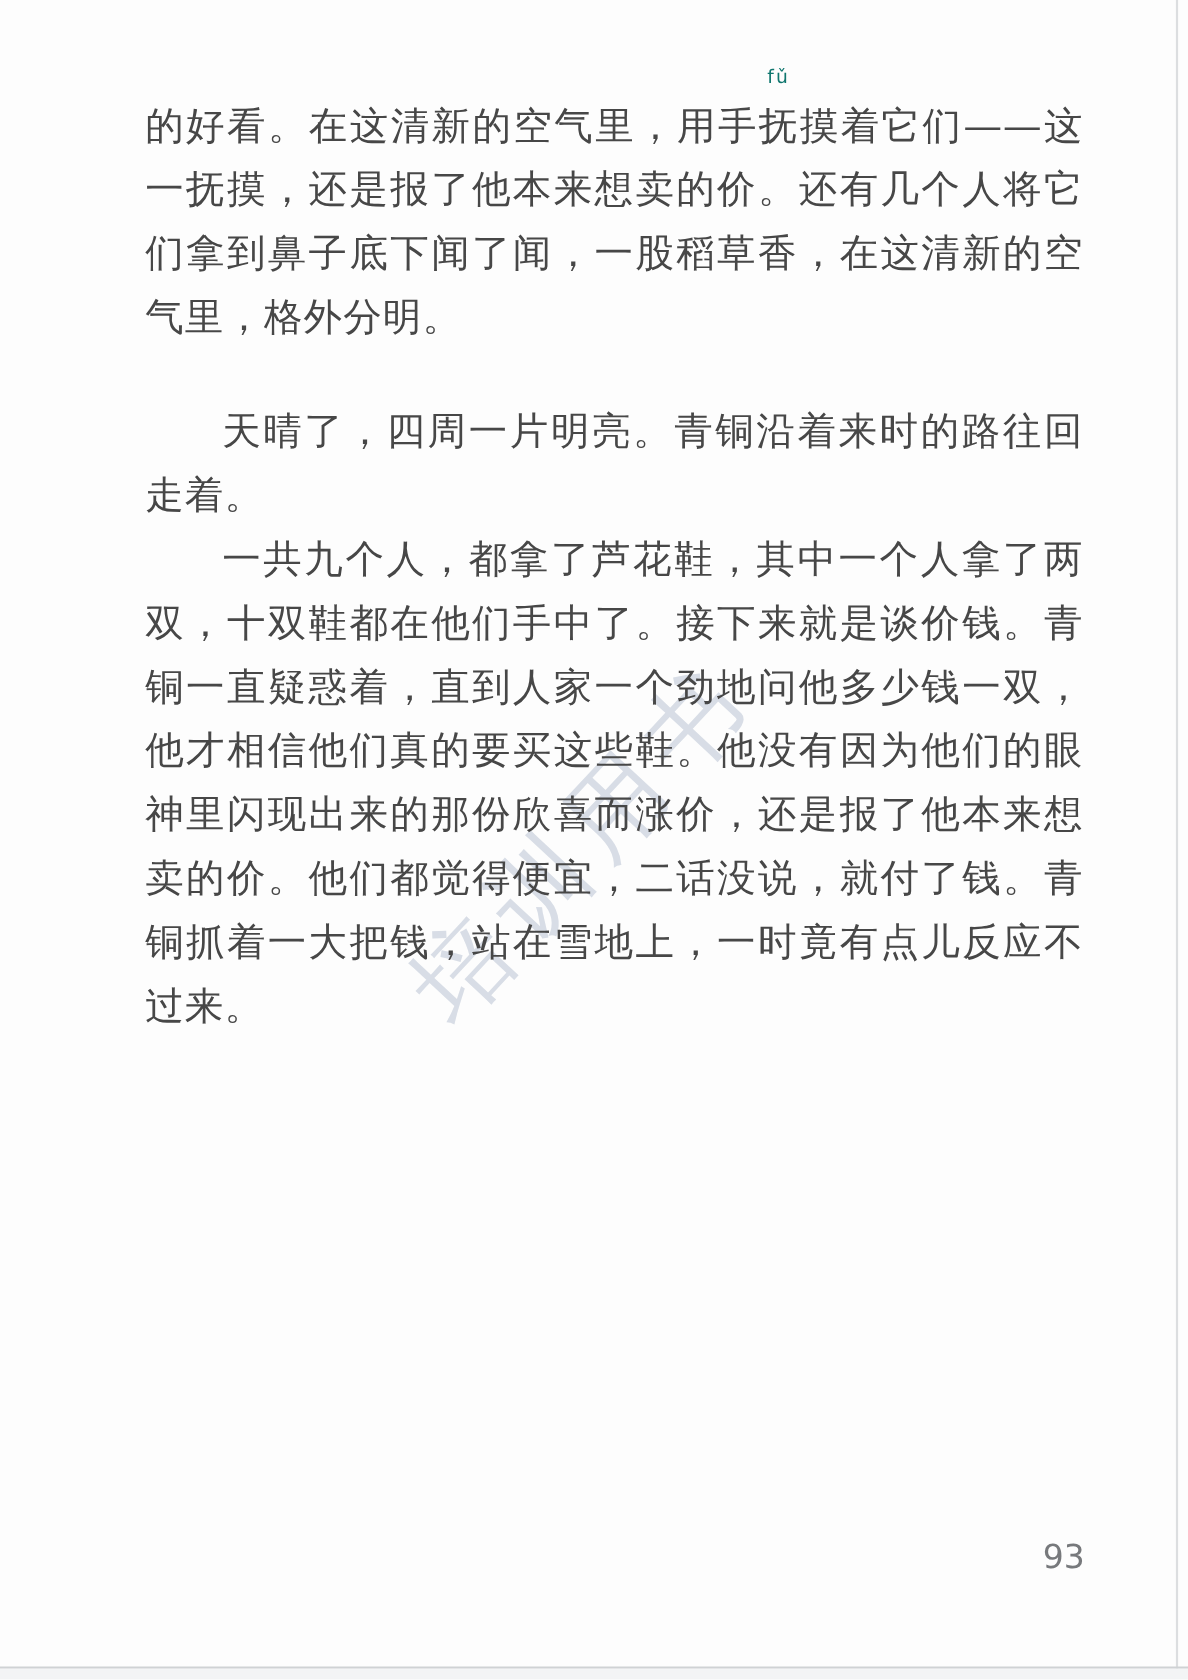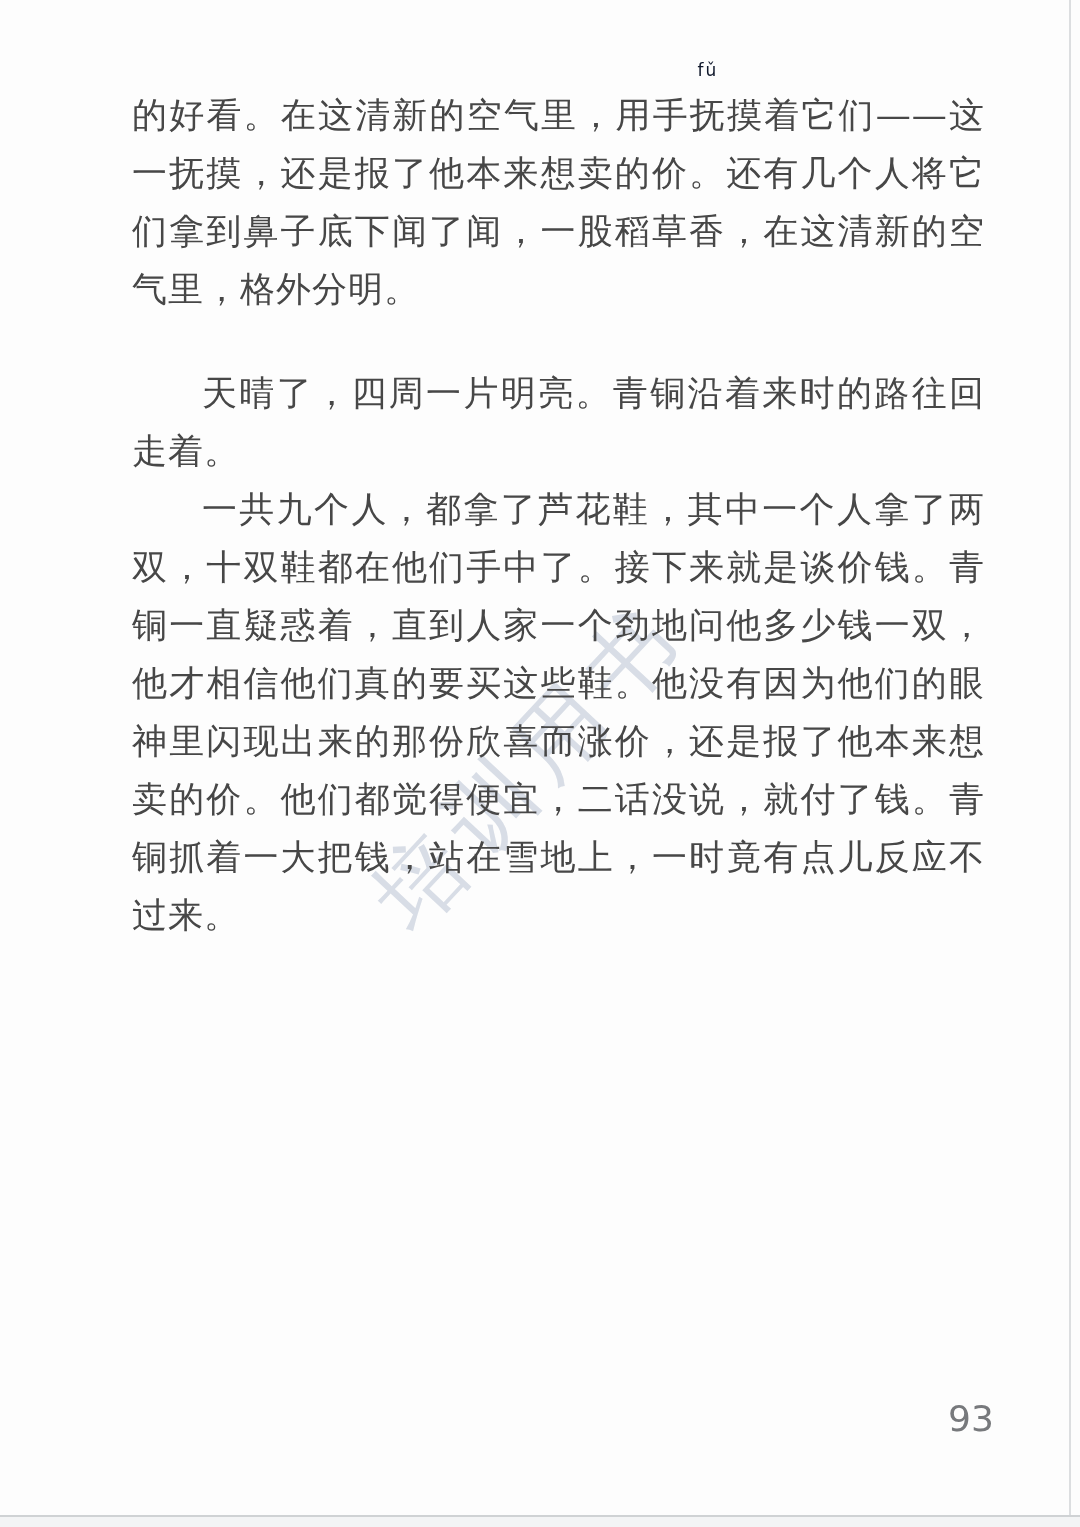--- a/index.html
+++ b/index.html
@@ -53,30 +53,30 @@
   
   .ruby { position: relative; display: inline-block; text-indent: 0; }
   .ruby .rt {
     position: absolute;
     top: -24px;
     left: 50%;
     transform: translateX(-50%);
     font-size: 17px;
     line-height: 1;
     letter-spacing: 2px;
-    color: #0f172a;
+    color: #0f766e;
     font-family: "DejaVu Sans", "Liberation Sans", sans-serif;
     white-space: nowrap;
   }
 
   .page-number {
     position: absolute;
     left: 948px;
     top: 1398px;
-    font-size: 36px;
+    font-size: 30px;
     color: #77797c;
     font-family: "DejaVu Sans", "Liberation Sans", sans-serif;
   }
 
   
   .edge-right {
     position: absolute;
     left: 1069px;
     top: 0;
     width: 2px;

